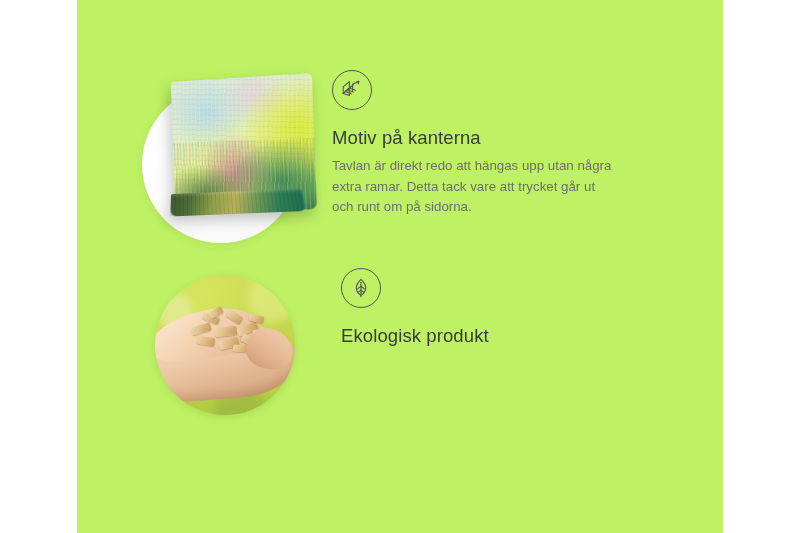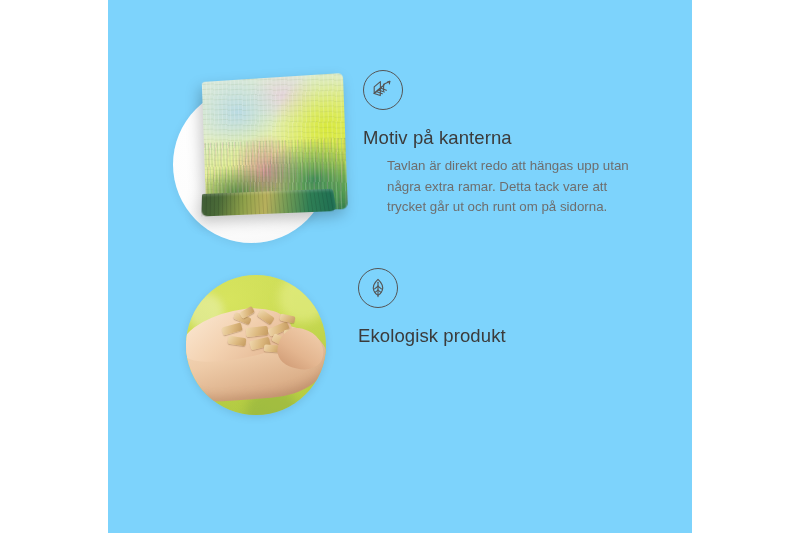--- a/index.html
+++ b/index.html
@@ -22,34 +22,34 @@
     width: 800px;
     height: 533px;
     background: #ffffff;
     display: flex;
     justify-content: center;
   }
 
   
   .panel {
     position: relative;
-    width: 584px;
+    width: 646px;
     height: 533px;
-    background: #7dd3fc;
+    background: #bef264;
     overflow: hidden;
   }
 
   .feature {
     position: absolute;
     display: flex;
     align-items: flex-start;
   }
 
   .feature-1 { left: 0px;  top: 70px; }
-  .feature-2 { left: 10px; top: 268px; }
+  .feature-2 { left: 10px; top: 268px; gap: 14px; }
 
   
   .media {
     position: relative;
     flex: 0 0 auto;
   }
 
   .media-1 { width: 175px; height: 175px; margin-left: 58px; margin-top: 8px; }
   .media-2 { width: 150px; height: 150px; margin-left: 68px; margin-top: 7px; }
 
@@ -228,21 +228,20 @@
     letter-spacing: 0.1px;
     line-height: 1.25;
     margin-bottom: 7px;
   }
 
   .feature-body {
     font-size: 13.3px;
     font-weight: 400;
     color: #6e6e6e;
     line-height: 1.55;
-    margin-left: 24px;
   }
 </style>
 </head>
 <body>
 
 <div class="stage">
   <div class="panel">
 
     <div class="feature feature-1">
 

